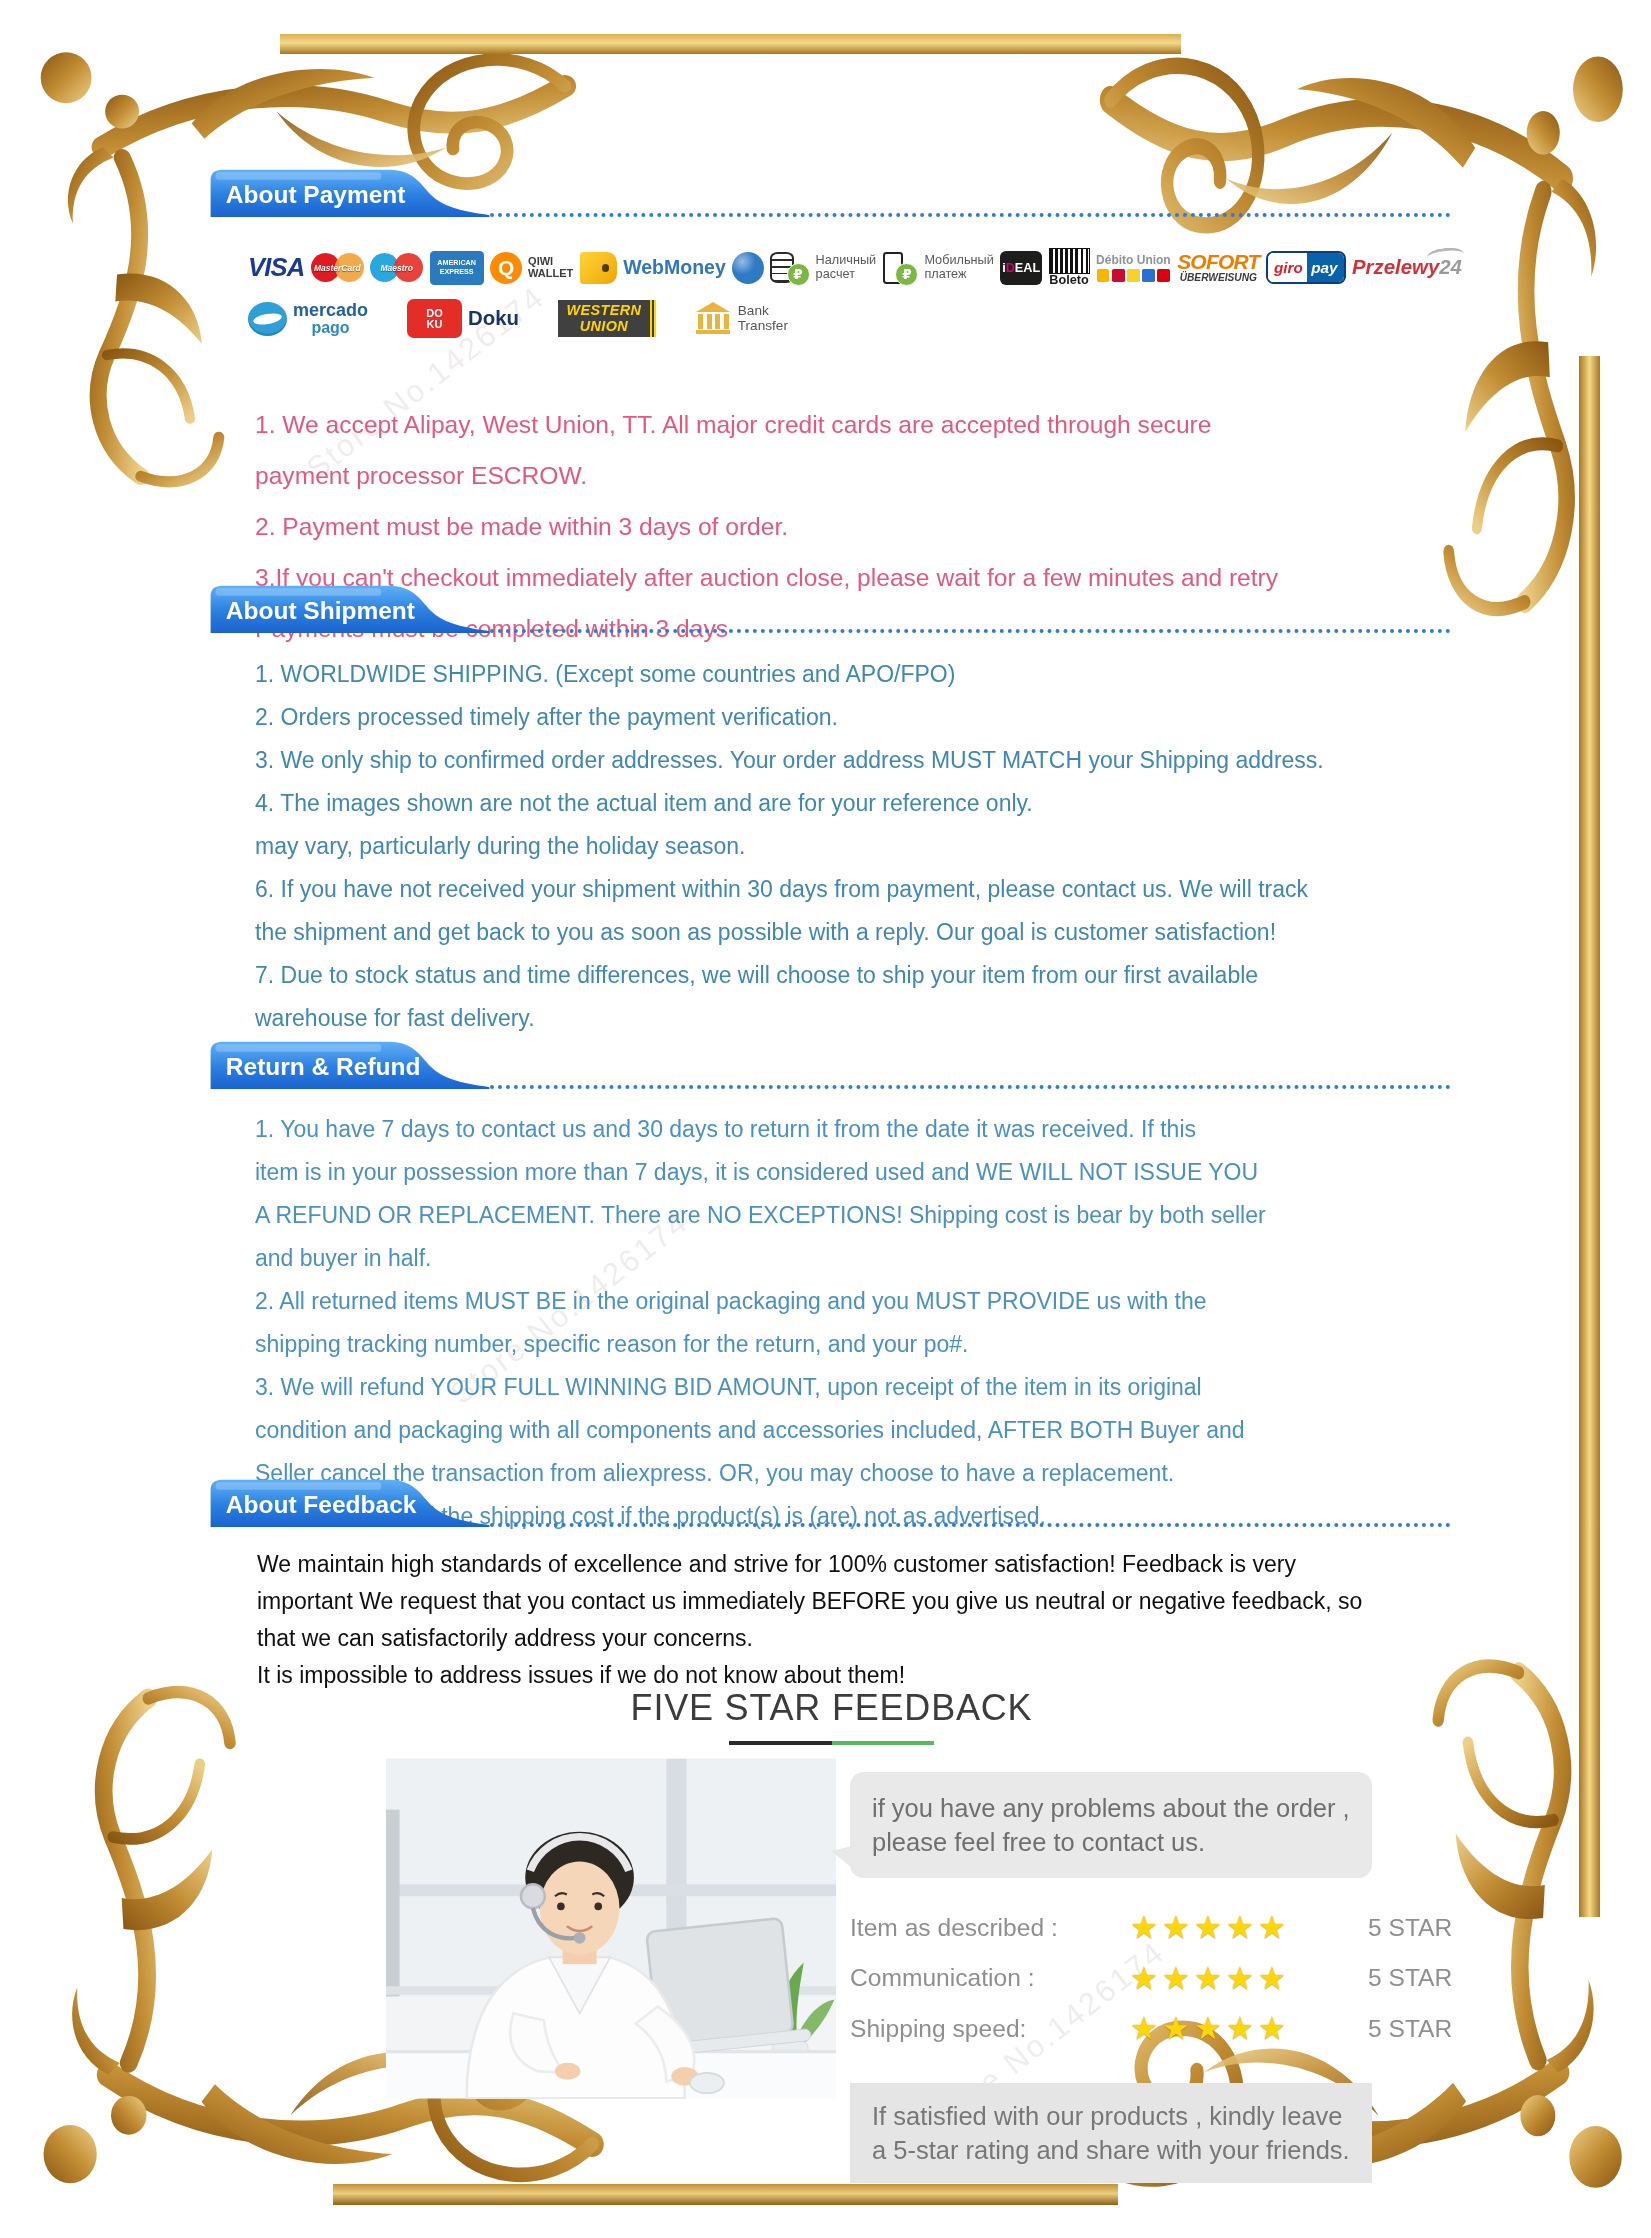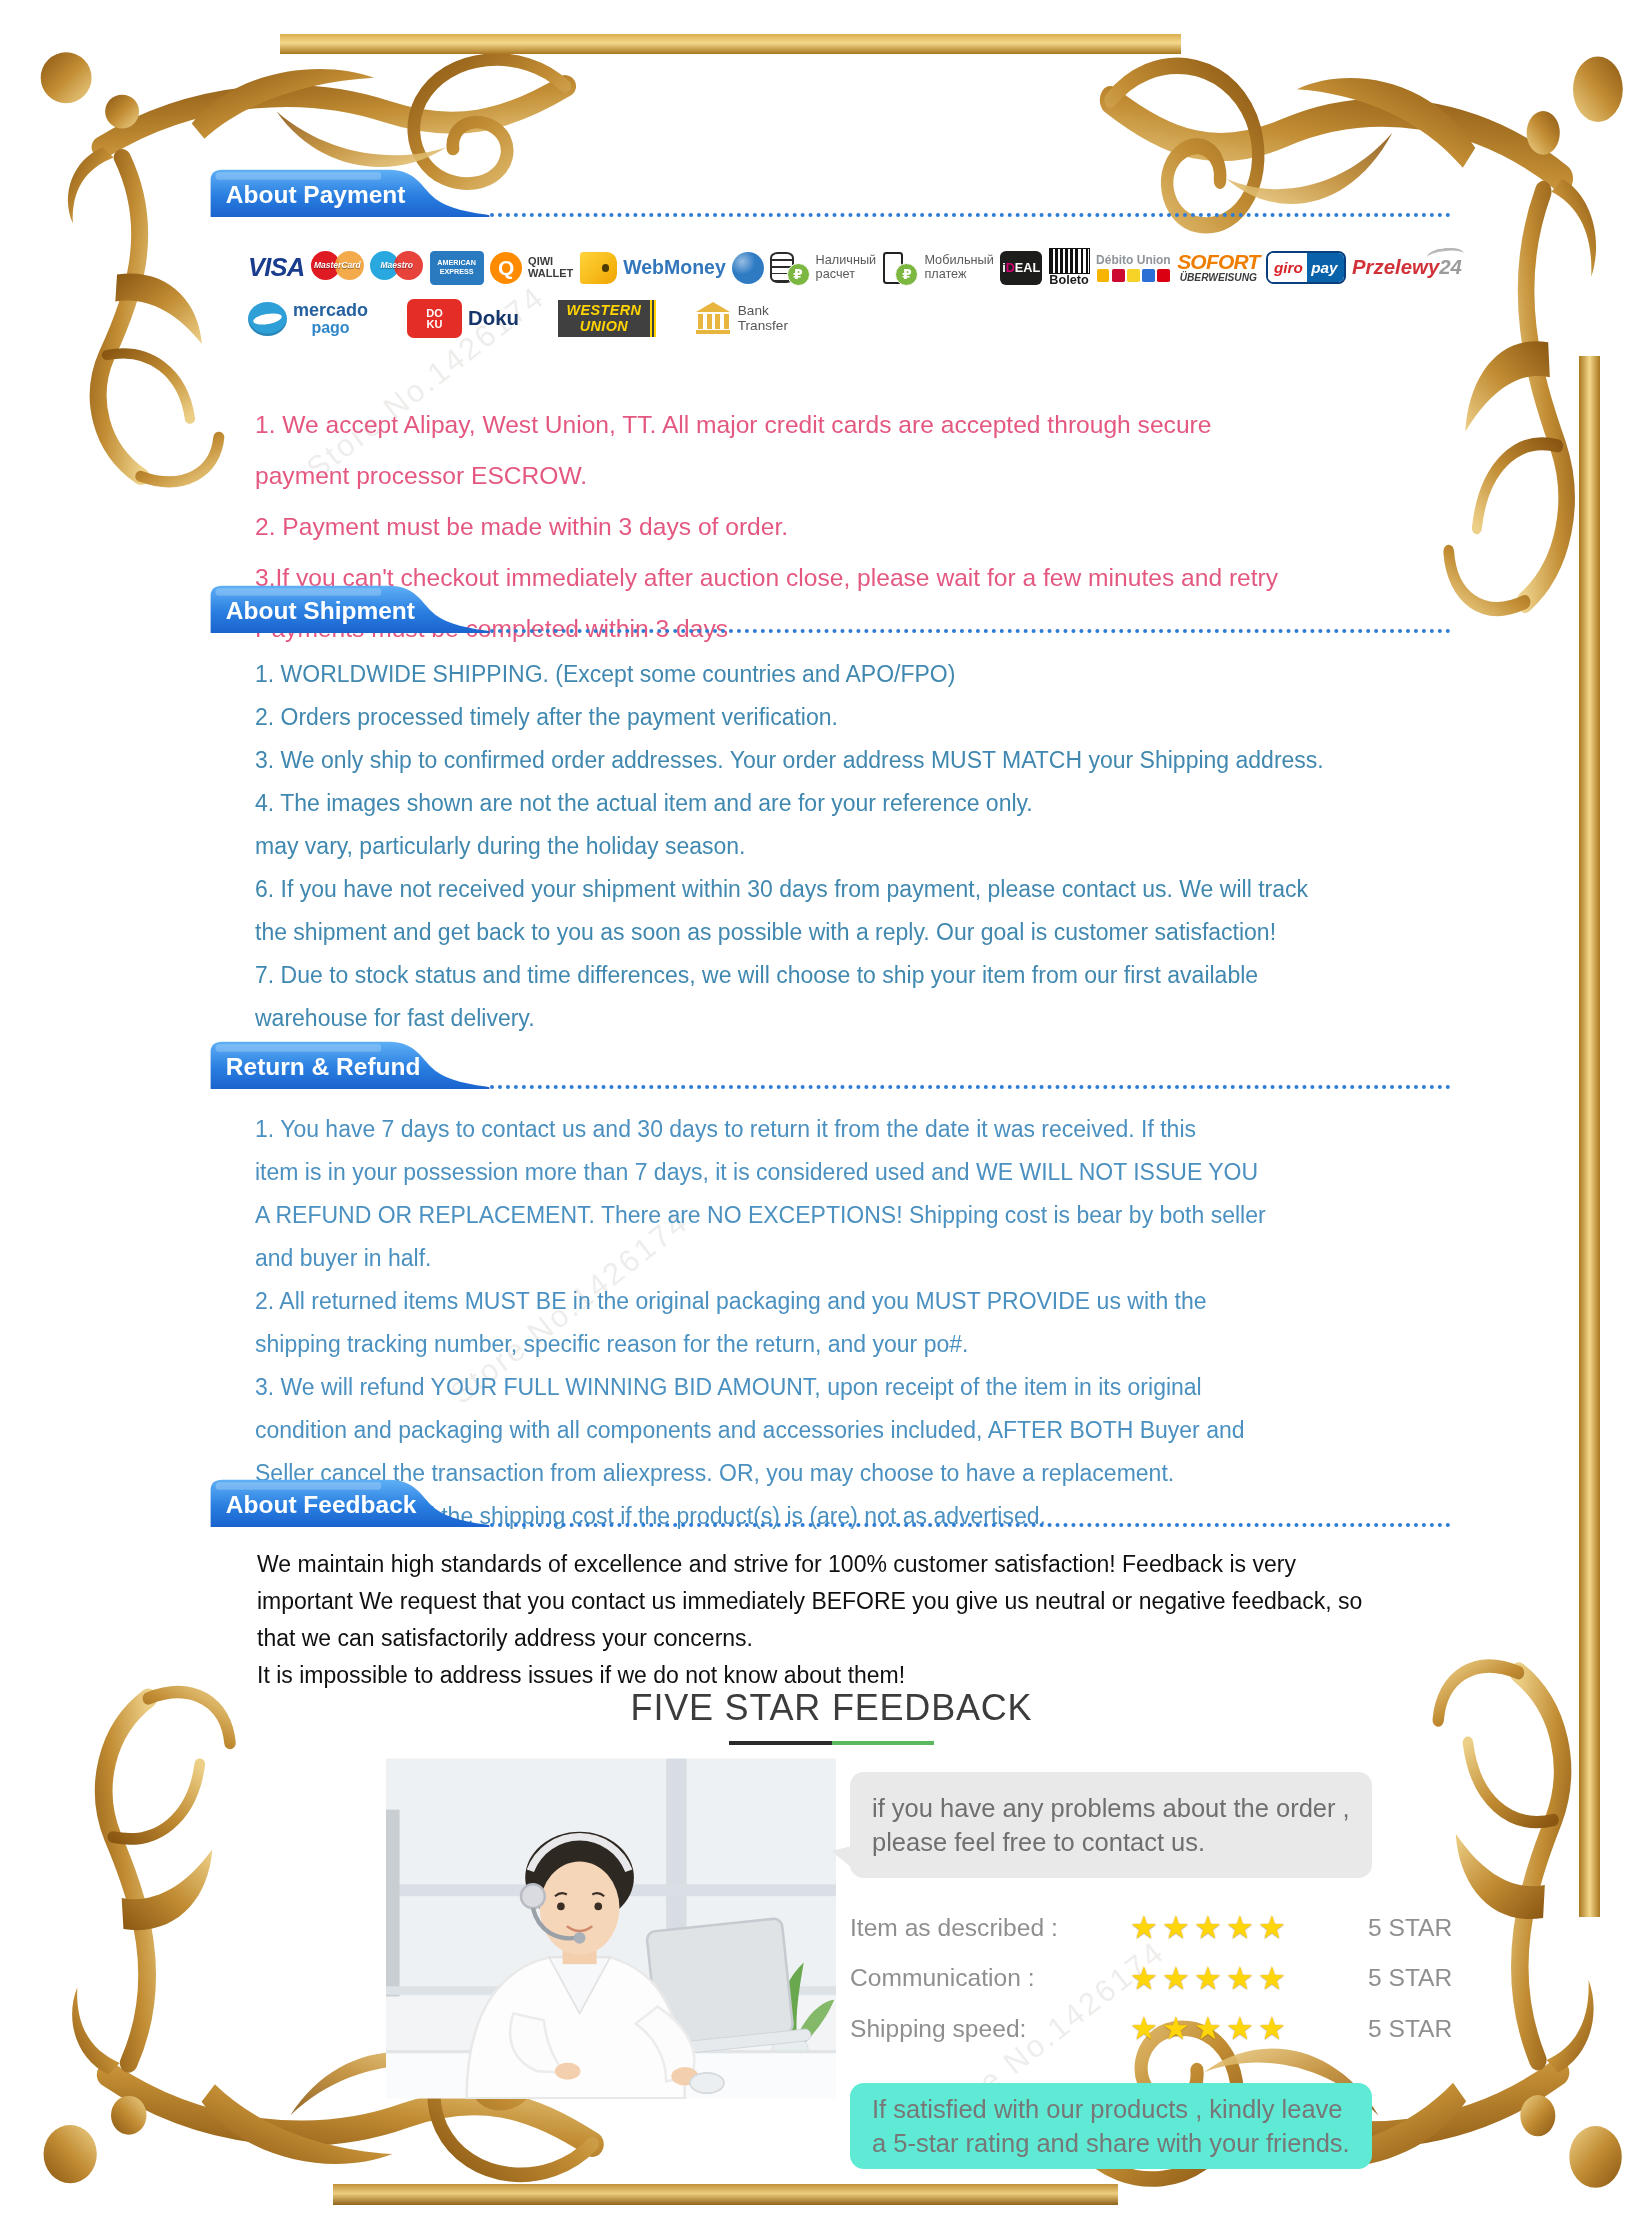--- a/index.html
+++ b/index.html
@@ -25,21 +25,21 @@
   
   .wm{position:absolute;color:#a89f97;opacity:.18;font-size:31px;letter-spacing:2.5px;
       transform:rotate(-38deg);pointer-events:none;white-space:nowrap;}
 
   
   .sec-head{position:absolute;left:210px;width:1241px;display:flex;align-items:flex-end;}
   .ribbon{flex:0 0 auto;display:block;}
   .dotline{flex:1 1 auto;height:49px;border-bottom:4.2px dotted #2d7cd8;box-sizing:border-box;}
 
   
-  .icons{position:absolute;left:248px;width:1214px;display:flex;}
+  .icons{position:absolute;left:248px;width:1214px;display:flex;align-items:center;}
   #icons-r1{top:248px;justify-content:space-between;}
   #icons-r2{top:299px;gap:39px;}
   .pi{display:inline-flex;align-items:center;gap:6px;flex:0 0 auto;}
   .stack{display:flex;flex-direction:column;line-height:1.05;}
   .visa-txt{font-size:25.5px;font-weight:bold;font-style:italic;color:#1a3c8f;letter-spacing:-0.8px;}
   .cc{position:relative;width:53px;height:34px;}
   .cc i{position:absolute;top:2.5px;width:29px;height:29px;border-radius:50%;}
   .cc .l{left:0;} .cc .r{right:0;opacity:.92;}
   .cc em{position:absolute;inset:0;display:flex;align-items:center;justify-content:center;
          color:#fff;font-size:8.5px;font-weight:bold;font-style:italic;text-shadow:0 0.8px 0.8px rgba(0,0,0,.45);}
@@ -125,22 +125,22 @@
   .photo{position:absolute;left:386px;top:1758px;width:450px;height:341px;}
   .fb-right{position:absolute;left:850px;top:1772px;width:645px;}
   .bubble{position:relative;display:inline-block;background:#e9e9e9;border-radius:13.6px;
         padding:19px 22px;font-size:25.5px;color:#6f6f6f;line-height:34px;text-align:left;}
   .bubble.tail:after{content:"";position:absolute;left:-18.7px;bottom:6.8px;width:0;height:0;
         border-right:25.5px solid #e9e9e9;border-top:6.8px solid transparent;border-bottom:20.4px solid transparent;}
   .ratings{margin-top:31px;display:grid;grid-template-columns:280px 238px auto;
         row-gap:13.6px;align-items:center;font-size:24.6px;color:#8f8f8f;}
   .stars{letter-spacing:4.2px;font-size:31px;color:#ffd60a;
         text-shadow:0 0 1.7px #d49a00, 0 0.8px 0.8px rgba(0,0,0,.2);white-space:nowrap;}
-  .bubble2{margin-top:36px;display:inline-block;background:#5eead4;border-radius:14px;
-        padding:9px 22px;font-size:25.5px;color:#777;line-height:34px;text-align:left;}
+  .bubble2{margin-top:36px;display:inline-block;background:#e5e5e5;border-radius:0;
+        padding:16px 22px;font-size:25.5px;color:#777;line-height:34px;text-align:left;}
 </style>
 </head>
 <body>
 
 <div class="page">
 
   <svg width="0" height="0" style="position:absolute">
     <defs>
       <linearGradient id="goldG" x1="0" y1="0" x2="1" y2="1">
         <stop offset="0" stop-color="#8a5713"></stop>

